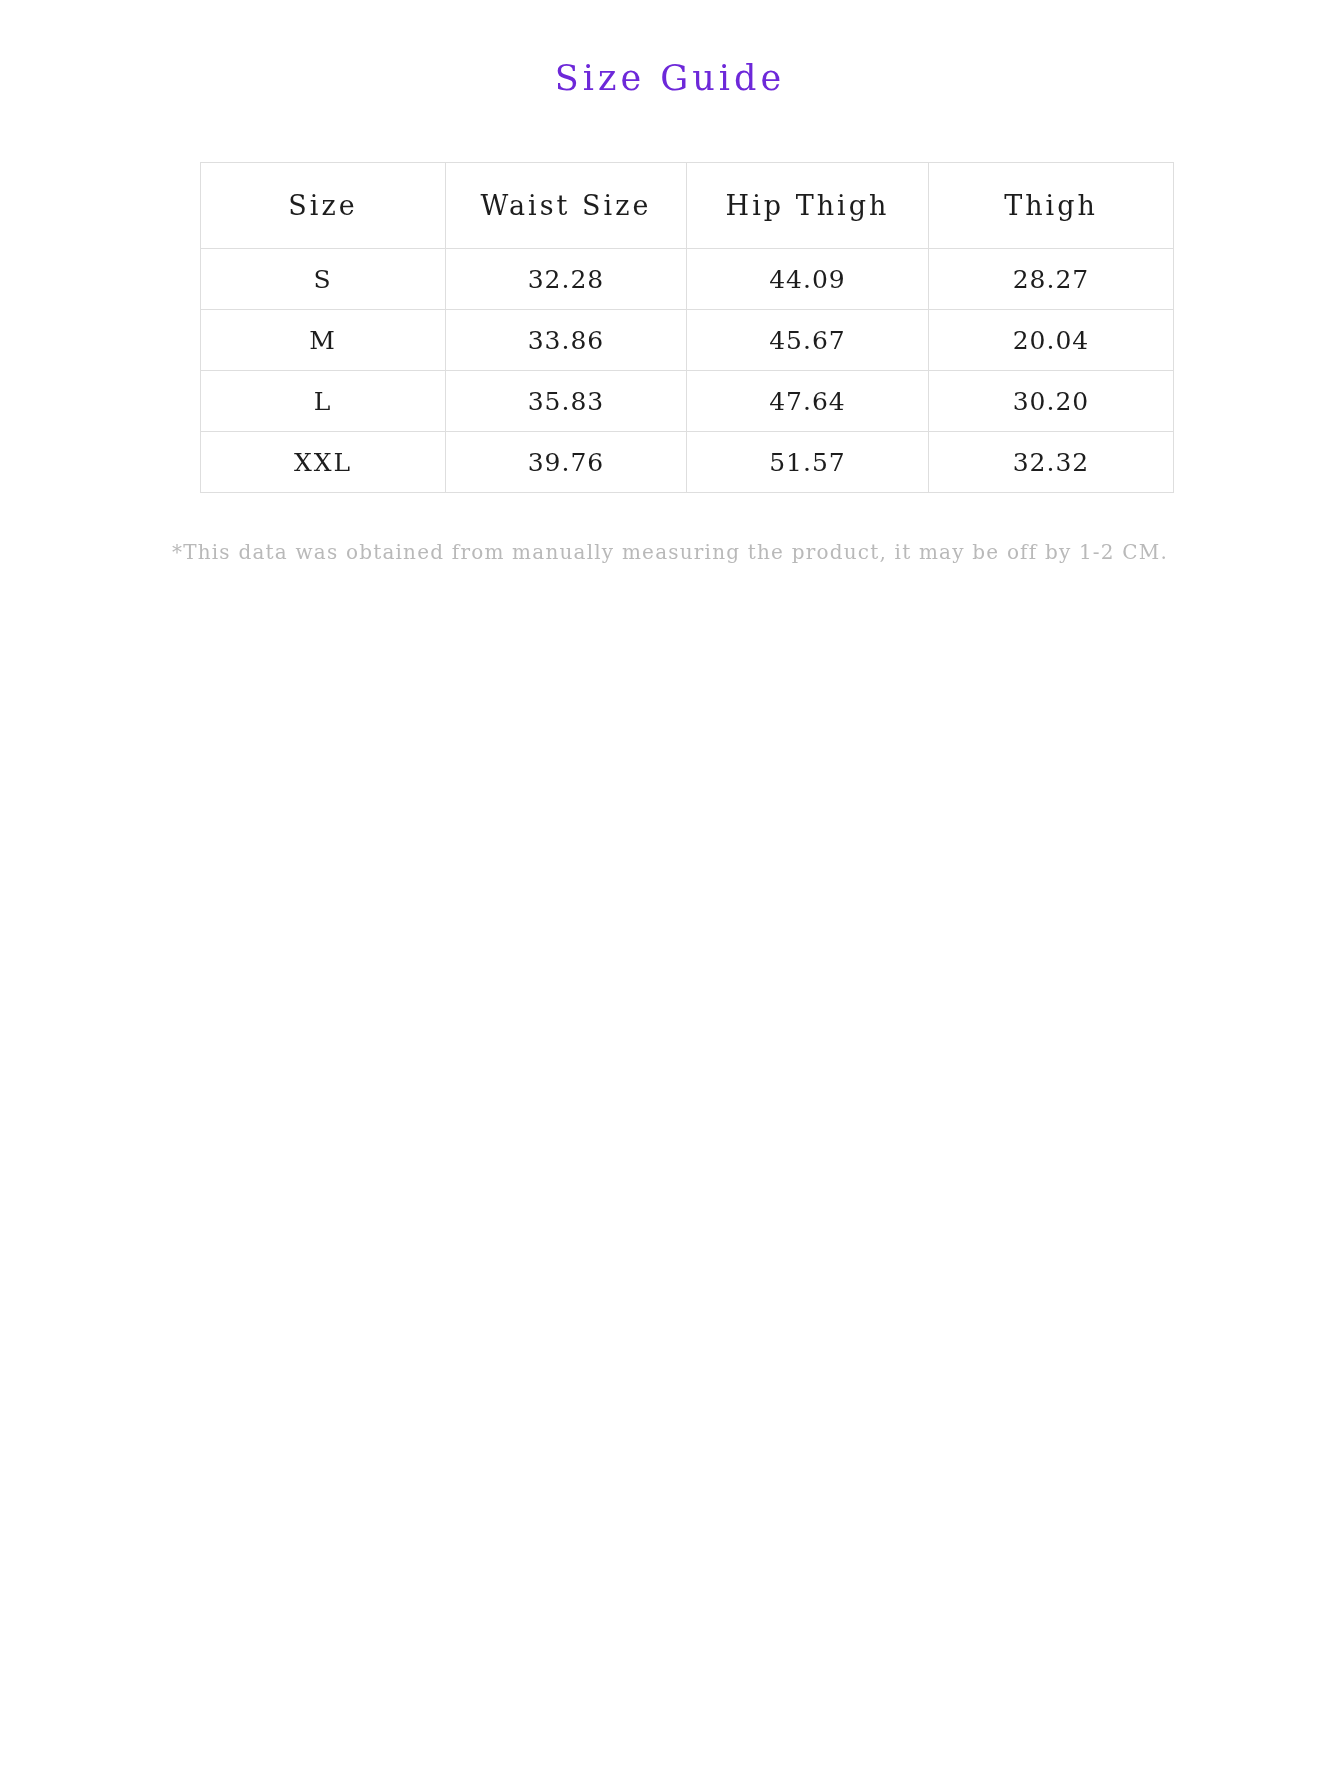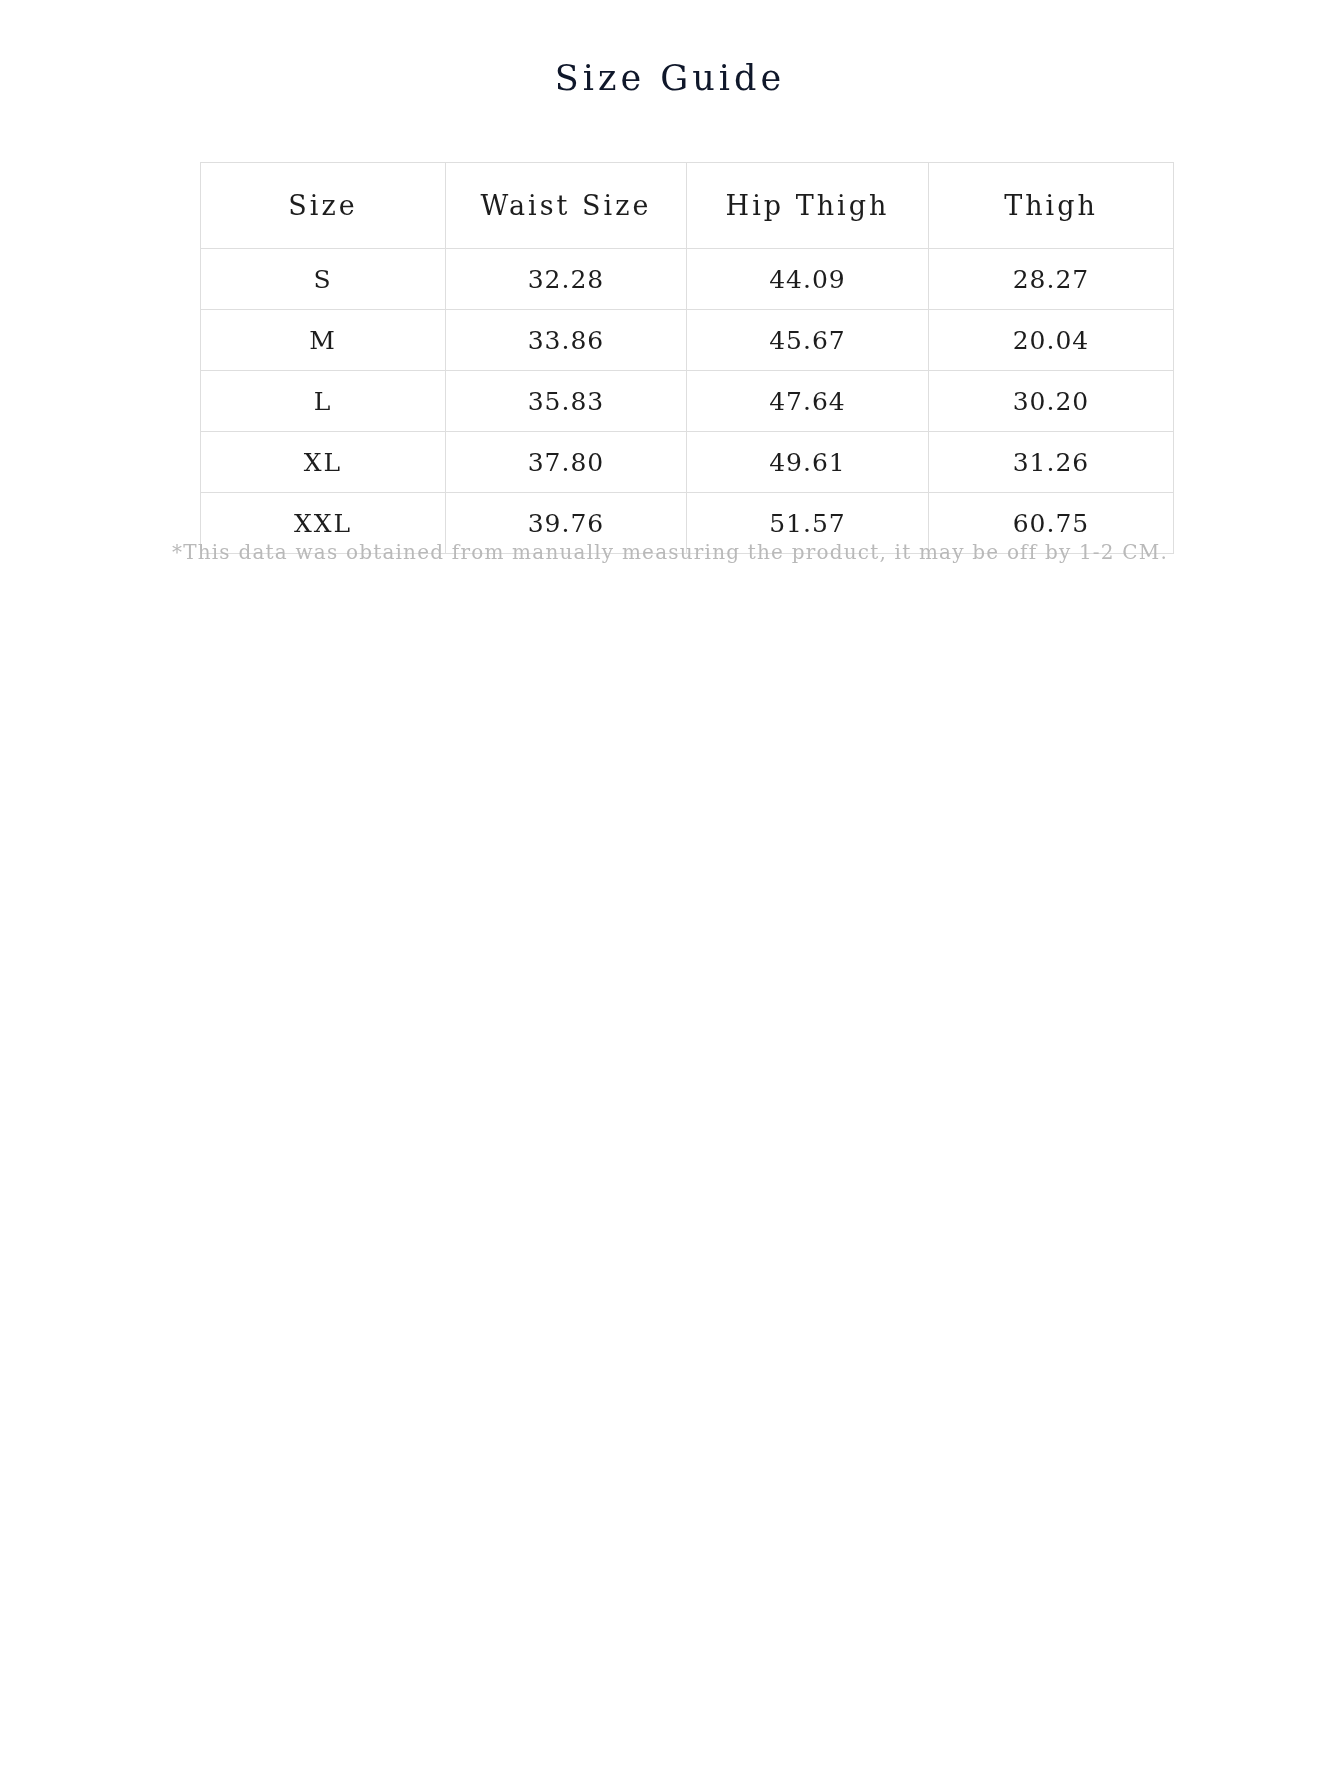--- a/index.html
+++ b/index.html
@@ -24,21 +24,21 @@
 
   .page-title {
     position: absolute;
     top: 58px;
     left: 0;
     width: 1340px;
     text-align: center;
     font-family: "DejaVu Serif", serif;
     font-size: 35px;
     letter-spacing: 4px;
-    color: #0f172a;
+    color: #6d28d9;
     font-weight: 400;
     white-space: pre;
   }
 
   .size-table {
     position: absolute;
     left: 200px;
     top: 162px;
     width: 973px;
     border-collapse: collapse;
@@ -128,29 +128,23 @@
         <td>45.67</td>
         <td>20.04</td>
       </tr>
       <tr>
         <td class="size-cell">L</td>
         <td>35.83</td>
         <td>47.64</td>
         <td>30.20</td>
       </tr>
       <tr>
-        <td class="size-cell">XL</td>
-        <td>37.80</td>
-        <td>49.61</td>
-        <td>31.26</td>
-      </tr>
-      <tr>
         <td class="size-cell">XXL</td>
         <td>39.76</td>
         <td>51.57</td>
-        <td>60.75</td>
+        <td>32.32</td>
       </tr>
     </tbody>
   </table>
 
   <div class="footnote">*This data was obtained from manually measuring the product, it may be off by 1-2 CM.</div>
 
 </div>
 
 </body></html>

